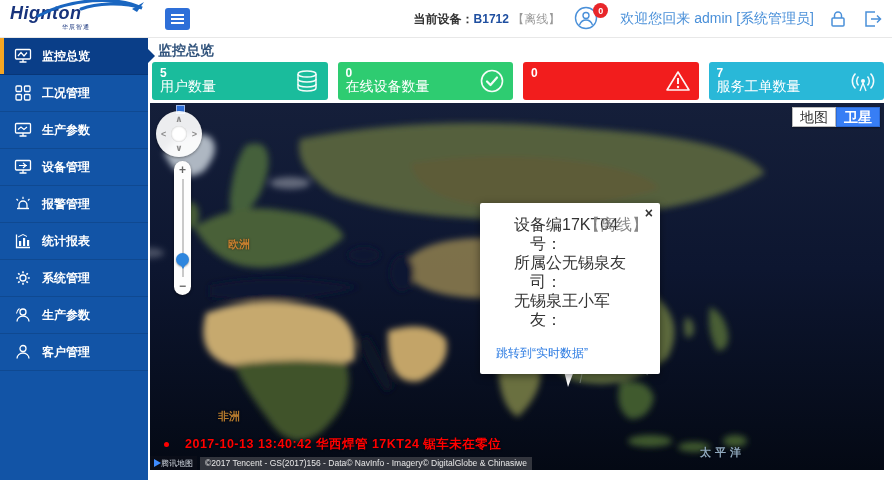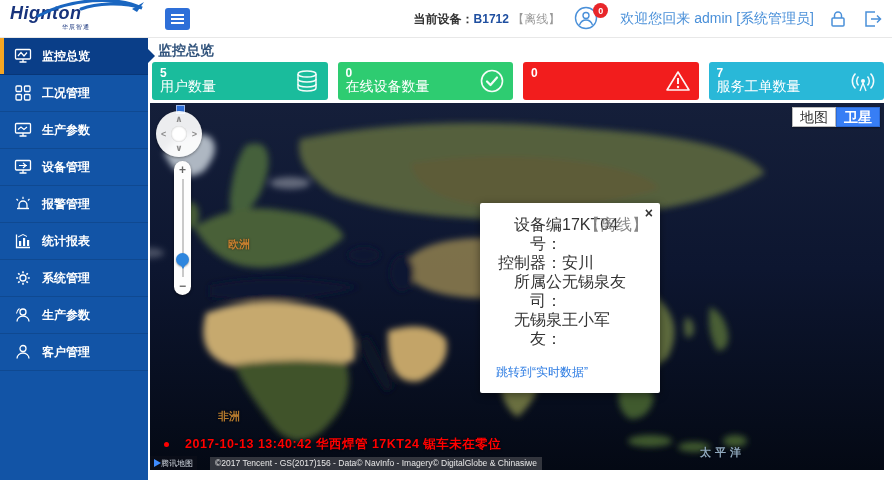--- a/index.html
+++ b/index.html
@@ -107,21 +107,21 @@
   .ticker-dot { width:5px; height:5px; border-radius:50%; background:#ff0000; margin-right:16px; }
   .ticker-text { color:#ff0000; font-size:12.5px; font-weight:bold; letter-spacing:0.5px;
     text-shadow:0 0 2px rgba(0,0,0,0.8); }
   .attribution { position:absolute; left:0; bottom:0; height:14px; display:flex; align-items:center; z-index:7; }
   .attr-logo { display:flex; align-items:center; gap:0; background:rgba(20,20,30,0.35);
     padding:0 4px; height:14px; }
   .attr-logo .tri { width:0; height:0; border-top:4px solid transparent; border-bottom:4px solid transparent;
     border-left:7px solid #3f8cff; }
   .attr-logo span { font-size:8px; color:#cfd5de; }
   .attr-text { background:rgba(90,90,95,0.55); color:#e8e8e8; font-size:8.5px; padding:1px 5px;
-    height:13px; line-height:11px; margin-left:13px; white-space:nowrap; }
+    height:13px; line-height:11px; margin-left:3px; white-space:nowrap; }
 </style>
 </head>
 <body>
 
 <div class="header">
   <div class="logo">
     <svg class="logo-swoosh" viewBox="0 0 110 18">
       <path d="M2,16 C35,-2 80,-4 106,8 C88,2 60,3 45,9" fill="none" stroke="#1a66c0" stroke-width="3" stroke-linecap="round"></path>
       <path d="M96,9 L108,2 L101,12 Z" fill="#1a66c0"></path>
     </svg>
@@ -403,24 +403,20 @@
   </div>
 
   <div class="popup">
     <span class="popup-close">×</span>
     <div class="p-row">
       <span class="p-lbl">设备编号：</span>
       <span class="p-val">17KT04</span>
       <span class="p-extra">【离线】</span>
     </div>
     <div class="p-row">
-      <span class="p-lbl">控制器：</span>
-      <span class="p-val">安川</span>
-    </div>
-    <div class="p-row">
       <span class="p-lbl">所属公司：</span>
       <span class="p-val">无锡泉友</span>
     </div>
     <div class="p-row">
       <span class="p-lbl">无锡泉友：</span>
       <span class="p-val">王小军</span>
     </div>
     <span class="p-link">跳转到“实时数据”</span>
   </div>
   <svg class="popup-tail" viewBox="0 0 44 48">

